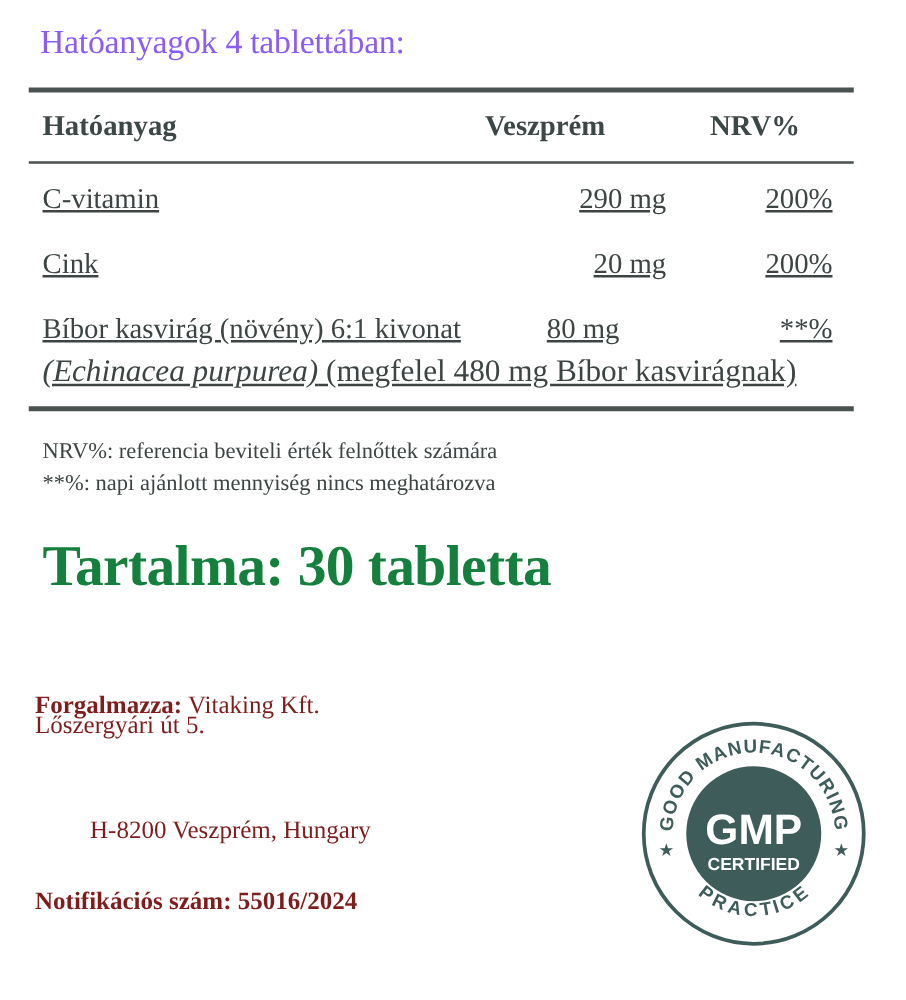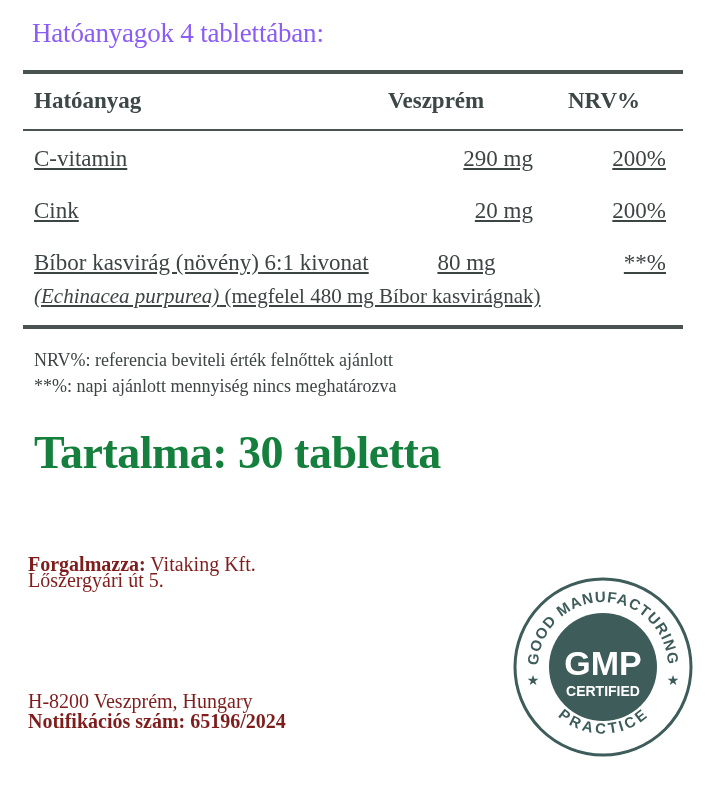--- a/index.html
+++ b/index.html
@@ -38,33 +38,33 @@
 <div class="abs cell right" style="left:560px; width:106px; top:146px;">200%</div>
 
 <div class="abs cell" style="left:34px; top:198px;">Cink</div>
 <div class="abs cell right" style="left:400px; width:133px; top:198px;">20 mg</div>
 <div class="abs cell right" style="left:560px; width:106px; top:198px;">200%</div>
 
 <div class="abs cell" style="left:34px; top:250px;">Bíbor kasvirág (növény) 6:1 kivonat</div>
 <div class="abs cell right" style="left:400px; width:133px; top:250px;text-align:center;">80 mg</div>
 <div class="abs cell right" style="left:560px; width:106px; top:250px;">**%</div>
 
-<div class="abs cell" style="left:34px; top:284px; font-size:21px;"><span class="italic">(Echinacea purpurea)</span><span> (megfelel 480 mg Bíbor kasvirágnak)</span></div>
+<div class="abs cell" style="left:34px; top:284px; font-size:25px;"><span class="italic">(Echinacea purpurea)</span><span> (megfelel 480 mg Bíbor kasvirágnak)</span></div>
 
 <div class="abs rule-thick" style="top:325px;"></div>
 
-<div class="abs note" style="top:350px;">NRV%: referencia beviteli érték felnőttek ajánlott</div>
+<div class="abs note" style="top:350px;">NRV%: referencia beviteli érték felnőttek számára</div>
 <div class="abs note" style="top:376px;text-align:right;">**%: napi ajánlott mennyiség nincs meghatározva</div>
 
 <div class="abs big">Tartalma: 30 tabletta</div>
 
 <div class="abs addr" style="top:553px;"><b>Forgalmazza:</b><span> Vitaking Kft.</span></div>
 <div class="abs addr" style="top:569px;">Lőszergyári út 5.</div>
-<div class="abs addr" style="top:690px;">H-8200 Veszprém, Hungary</div>
-<div class="abs addr" style="top:710px; font-weight:bold;">Notifikációs szám: 65196/2024</div>
+<div class="abs addr" style="top:653px;margin-left:44px;">H-8200 Veszprém, Hungary</div>
+<div class="abs addr" style="top:710px; font-weight:bold;">Notifikációs szám: 55016/2024</div>
 
 <svg class="abs" style="left:508px; top:572px;" width="190" height="190" viewBox="0 0 190 190">
   <defs>
     <path id="arcTop" d="M 30 95 A 65 65 0 0 1 160 95" fill="none"></path>
     <path id="arcBot" d="M 40 105 A 56 56 0 0 0 150 105" fill="none"></path>
   </defs>
   <circle cx="95" cy="95" r="88" fill="#ffffff" stroke="#3e5c5a" stroke-width="3"></circle>
   <circle cx="95" cy="95" r="54" fill="#3e5c5a"></circle>
   <text font-family="Liberation Sans, sans-serif" font-weight="bold" font-size="15" fill="#3e5c5a" letter-spacing="1">
     <textPath href="#arcTop" startOffset="50%" text-anchor="middle">GOOD MANUFACTURING</textPath>

